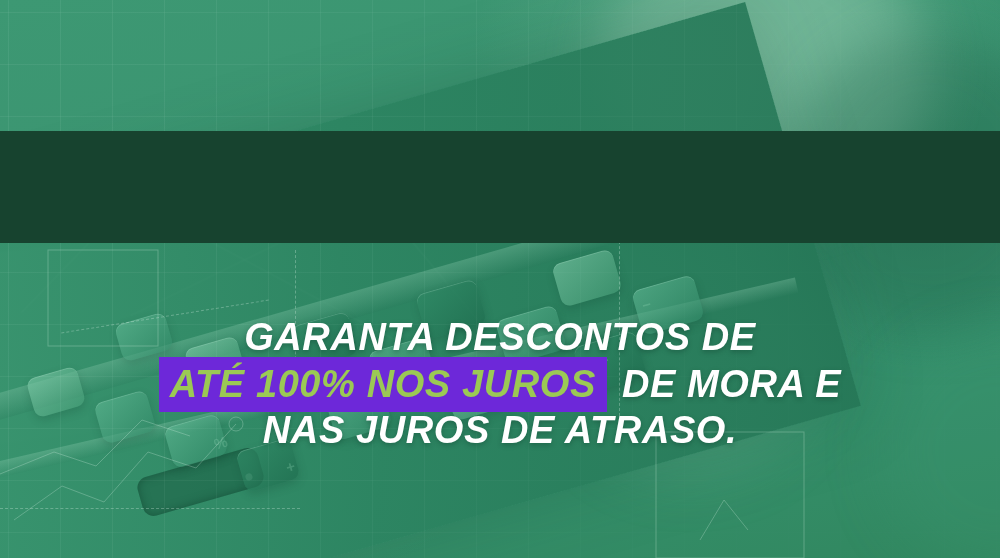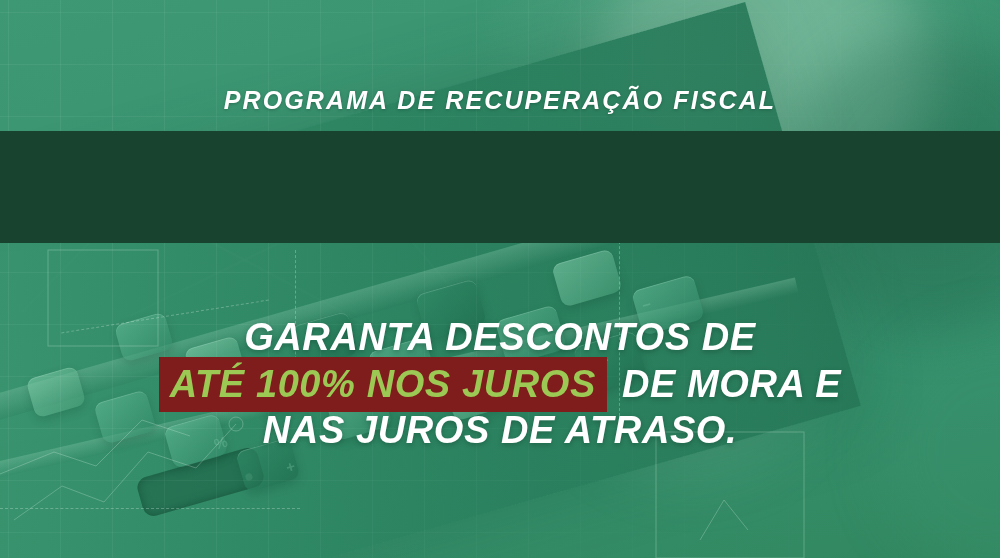--- a/index.html
+++ b/index.html
@@ -223,21 +223,21 @@
     font-style: italic;
     letter-spacing: 0.6px;
     white-space: nowrap;
     text-shadow: 0 2px 5px rgba(12,52,36,0.35);
   }
   .sub-line.mid {
     margin-top: 3px;
     margin-bottom: 2px;
   }
   .hl {
-    background: #7f1d1d;
+    background: #6d28d9;
     color: #9bc954;
     padding: 6px 11px 7px 11px;
     box-decoration-break: clone;
     -webkit-box-decoration-break: clone;
     text-shadow: none;
   }
   .hl + .tail {
     margin-left: 15px;
   }
 </style>
@@ -307,21 +307,20 @@
       <polyline class="chart-line" points="0,474 54,452 96,466 142,420 190,436"></polyline>
       <circle cx="236" cy="424" r="7" class="chart-line"></circle>
       <rect x="656" y="432" width="148" height="126" class="chart-line"></rect>
       <rect x="48" y="250" width="110" height="96" class="chart-line"></rect>
       <polyline class="chart-line" points="700,540 724,500 748,530"></polyline>
     </svg>
   </div>
 
   <div class="band"></div>
 
-  <div class="kicker">PROGRAMA DE RECUPERAÇÃO FISCAL</div>
 
 
   <div class="subblock">
     <div class="sub-line">GARANTA DESCONTOS DE</div>
     <div class="sub-line mid">
       <span class="hl">ATÉ 100% NOS JUROS</span><span class="tail">DE MORA E</span>
     </div>
     <div class="sub-line">NAS JUROS DE ATRASO.</div>
   </div>
 

